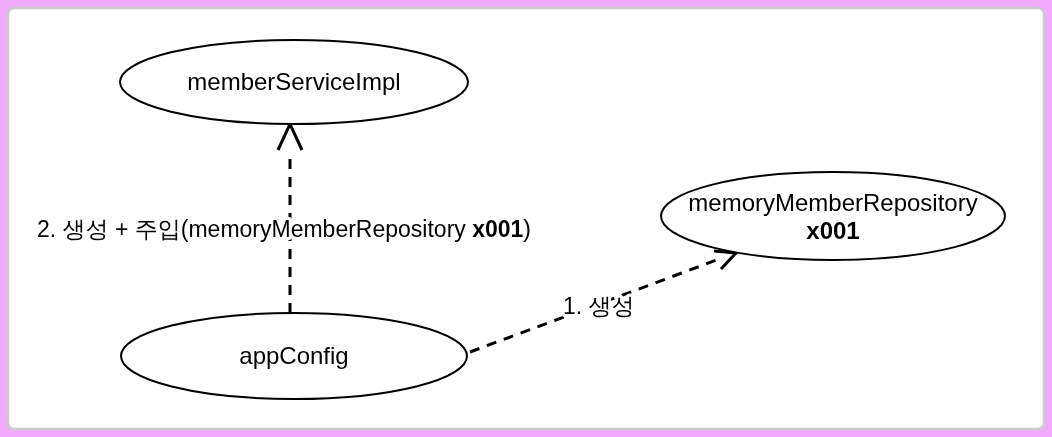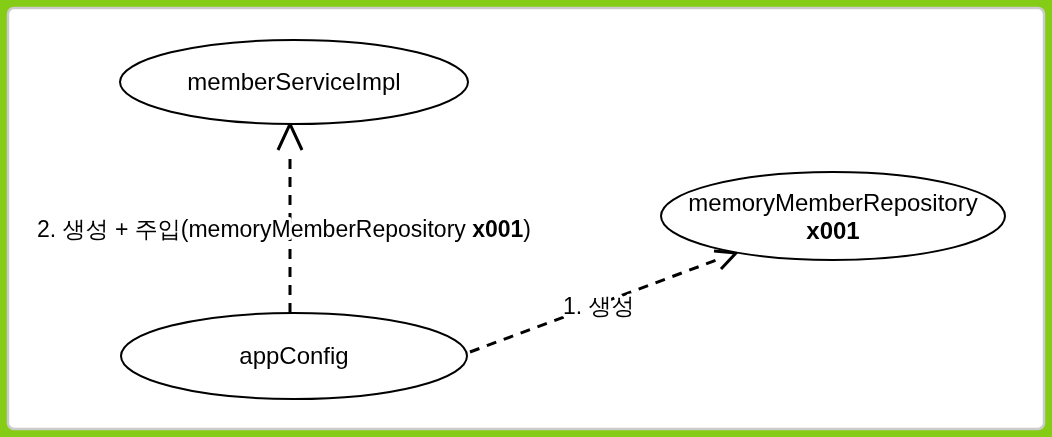--- a/index.html
+++ b/index.html
@@ -4,21 +4,21 @@
 <style>
   html, body {
     margin: 0;
     padding: 0;
     background: #ffffff;
   }
   .stage {
     position: relative;
     width: 1052px;
     height: 437px;
-    background: #84cc16;
+    background: #f0abfc;
     overflow: hidden;
     font-family: "Liberation Sans", "DejaVu Sans", sans-serif;
   }
   svg { display: block; }
   .frame {
     fill: #ffffff;
     stroke: #cbcbcb;
     stroke-width: 2.5;
   }
   .node-ellipse {

